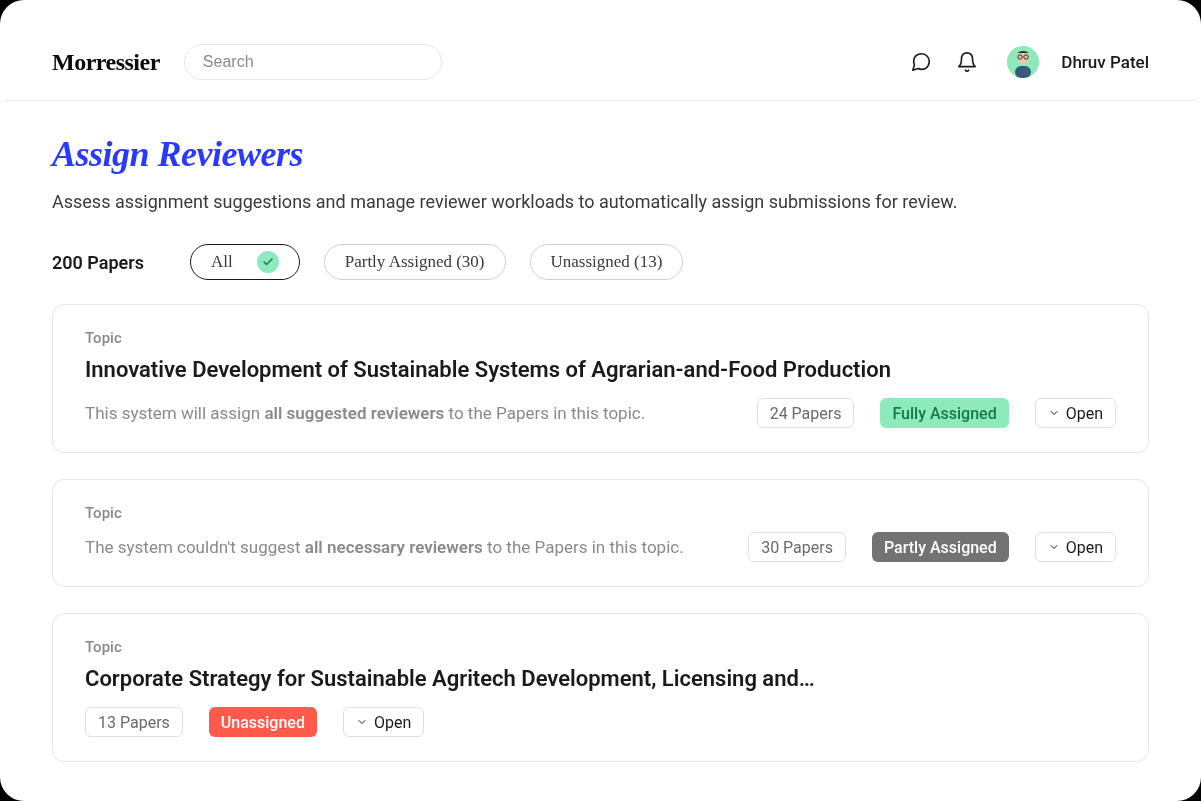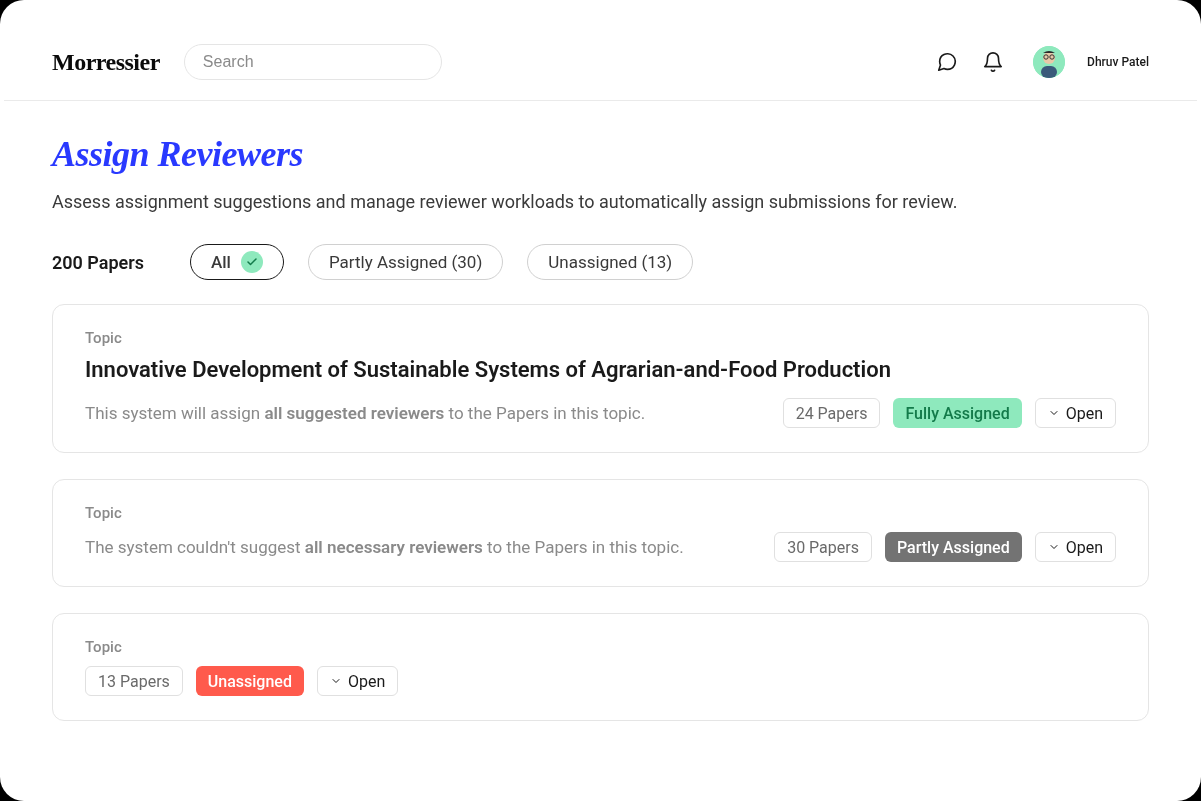--- a/index.html
+++ b/index.html
@@ -68,21 +68,21 @@
   border-radius: 50%;
   background: #8ee9bd;
   display: flex;
   align-items: center;
   justify-content: center;
   overflow: hidden;
   margin-left: 6px;
 }
 .avatar svg { width: 32px; height: 32px; }
 .username {
-  font-size: 12px;
+  font-size: 17px;
   color: #1a1a1a;
   font-weight: 500;
 }
 .content {
   padding: 32px 48px;
 }
 .page-title {
   font-family: Georgia, "Times New Roman", serif;
   font-size: 36px;
   font-weight: 700;
@@ -104,29 +104,30 @@
 }
 .paper-count {
   font-size: 18px;
   font-weight: 600;
   color: #1a1a1a;
   margin-right: 22px;
 }
 .chip {
   display: inline-flex;
   align-items: center;
-  gap: 10px;
+  gap: 24px;
   height: 36px;
   padding: 0 20px;
   border: 1px solid #d0d0d0;
   border-radius: 18px;
   font-size: 17px;
   color: #3a3a3a;
   cursor: pointer;
   background: #fff;
+  font-family: Liberation Serif, serif;
 }
 .chip.active {
   border-color: #1a1a1a;
   border-width: 1.5px;
   font-weight: 500;
 }
 .chip-check {
   width: 22px;
   height: 22px;
   border-radius: 50%;
@@ -152,21 +153,21 @@
   font-weight: 600;
   color: #1a1a1a;
   margin-bottom: 16px;
   white-space: nowrap;
   overflow: hidden;
   text-overflow: ellipsis;
 }
 .topic-footer {
   display: flex;
   align-items: center;
-  gap: 13px;
+  gap: 26px;
 }
 .topic-desc {
   font-size: 17px;
   color: #8a8a8a;
   flex: 1;
 }
 .topic-desc strong {
   font-weight: 600;
 }
 .pill {
@@ -297,20 +298,21 @@
           <svg width="12" height="12" viewBox="0 0 24 24" fill="none" stroke="currentColor" stroke-width="2" stroke-linecap="round" stroke-linejoin="round">
               <polyline points="6 9 12 15 18 9"></polyline>
             </svg>
           <span>Open</span>
         </span>
       </div>
     </div>
 
     <div class="topic-card">
       <div class="topic-label">Topic</div>
+      <div class="topic-title">Corporate Strategy for Sustainable Agritech Development, Licensing and…</div>
       <div class="topic-footer">
         <span class="pill pill-outline">13 Papers</span>
         <span class="pill pill-red">Unassigned</span>
         <span class="open-btn">
           <svg width="12" height="12" viewBox="0 0 24 24" fill="none" stroke="currentColor" stroke-width="2" stroke-linecap="round" stroke-linejoin="round">
               <polyline points="6 9 12 15 18 9"></polyline>
             </svg>
           <span>Open</span>
         </span>
       </div>

